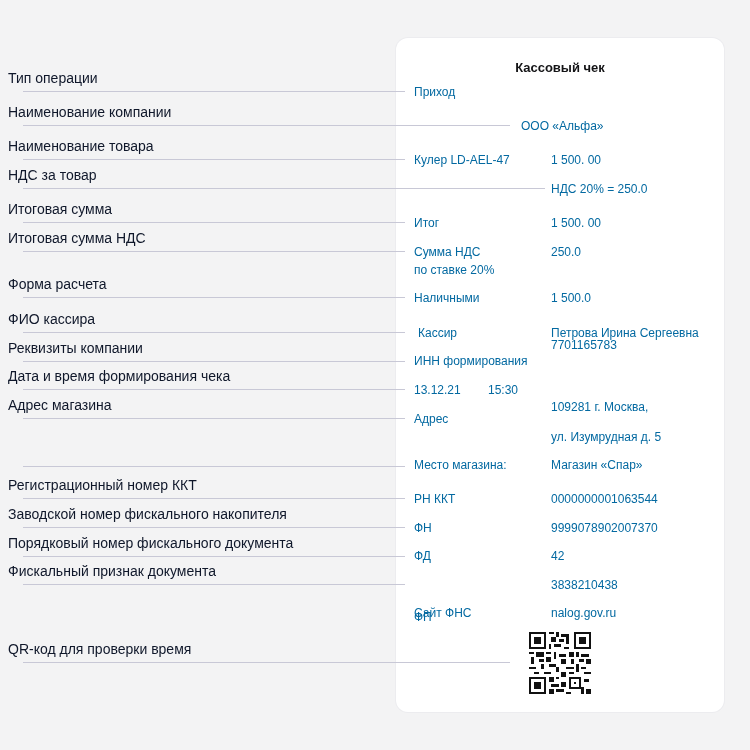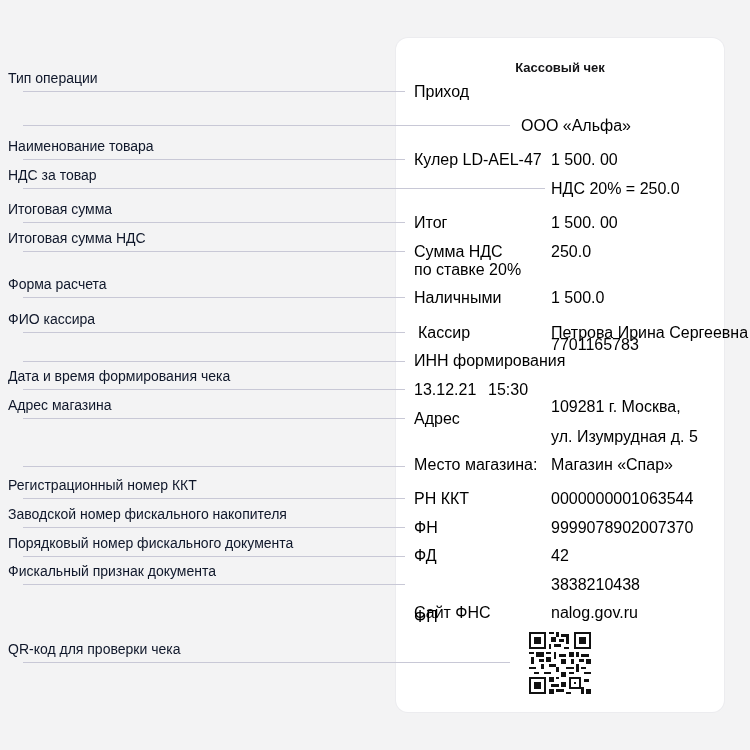--- a/index.html
+++ b/index.html
@@ -28,23 +28,23 @@
     white-space: nowrap;
   }
   .connector {
     position: absolute;
     left: 23px;
     height: 1px;
     background: #c8c8d6;
   }
   .r-text {
     position: absolute;
-    font-size: 16px;
+    font-size: 12px;
     line-height: 18px;
-    color: #000000;
+    color: #0369a1;
     white-space: nowrap;
   }
   .r-title {
     position: absolute;
     left: 396px; width: 328px;
     top: 60px;
     text-align: center;
     font-size: 13px;
     font-weight: bold;
     color: #141416;
@@ -58,40 +58,42 @@
 </head>
 <body>
 
 <div class="stage">
 
   <div class="card"></div>
 
   <div class="field-label" style="top:70px">Тип операции</div>
   <div class="connector" style="top:91px;width:382px"></div>
 
+  <div class="field-label" style="top:104px">Наименование компании</div>
   <div class="connector" style="top:125px;width:487px"></div>
 
   <div class="field-label" style="top:138px">Наименование товара</div>
   <div class="connector" style="top:159px;width:382px"></div>
 
   <div class="field-label" style="top:167px">НДС за товар</div>
   <div class="connector" style="top:188px;width:522px"></div>
 
   <div class="field-label" style="top:201px">Итоговая сумма</div>
   <div class="connector" style="top:222px;width:382px"></div>
 
   <div class="field-label" style="top:230px">Итоговая сумма НДС</div>
   <div class="connector" style="top:251px;width:382px"></div>
 
   <div class="field-label" style="top:276px">Форма расчета</div>
   <div class="connector" style="top:297px;width:382px"></div>
 
   <div class="field-label" style="top:311px">ФИО кассира</div>
   <div class="connector" style="top:332px;width:382px"></div>
 
+  <div class="field-label" style="top:340px">Реквизиты компании</div>
   <div class="connector" style="top:361px;width:382px"></div>
 
   <div class="field-label" style="top:368px">Дата и время формирования чека</div>
   <div class="connector" style="top:389px;width:382px"></div>
 
   <div class="field-label" style="top:397px">Адрес магазина</div>
   <div class="connector" style="top:418px;width:382px"></div>
 
   <div class="connector" style="top:466px;width:382px"></div>
 
@@ -100,21 +102,21 @@
 
   <div class="field-label" style="top:506px">Заводской номер фискального накопителя</div>
   <div class="connector" style="top:527px;width:382px"></div>
 
   <div class="field-label" style="top:535px">Порядковый номер фискального документа</div>
   <div class="connector" style="top:556px;width:382px"></div>
 
   <div class="field-label" style="top:563px">Фискальный признак документа</div>
   <div class="connector" style="top:584px;width:382px"></div>
 
-  <div class="field-label" style="top:641px">QR-код для проверки чека</div>
+  <div class="field-label" style="top:641px">QR-код для проверки время</div>
   <div class="connector" style="top:662px;width:487px"></div>
 
   <div class="r-title">Кассовый чек</div>
 
   <div class="r-text" style="left:414px;top:83px">Приход</div>
 
   <div class="r-text" style="left:521px;top:117px">ООО «Альфа»</div>
 
   <div class="r-text" style="left:414px;top:151px">Кулер LD-AEL-47</div>
   <div class="r-text" style="left:551px;top:151px">1 500. 00</div>

